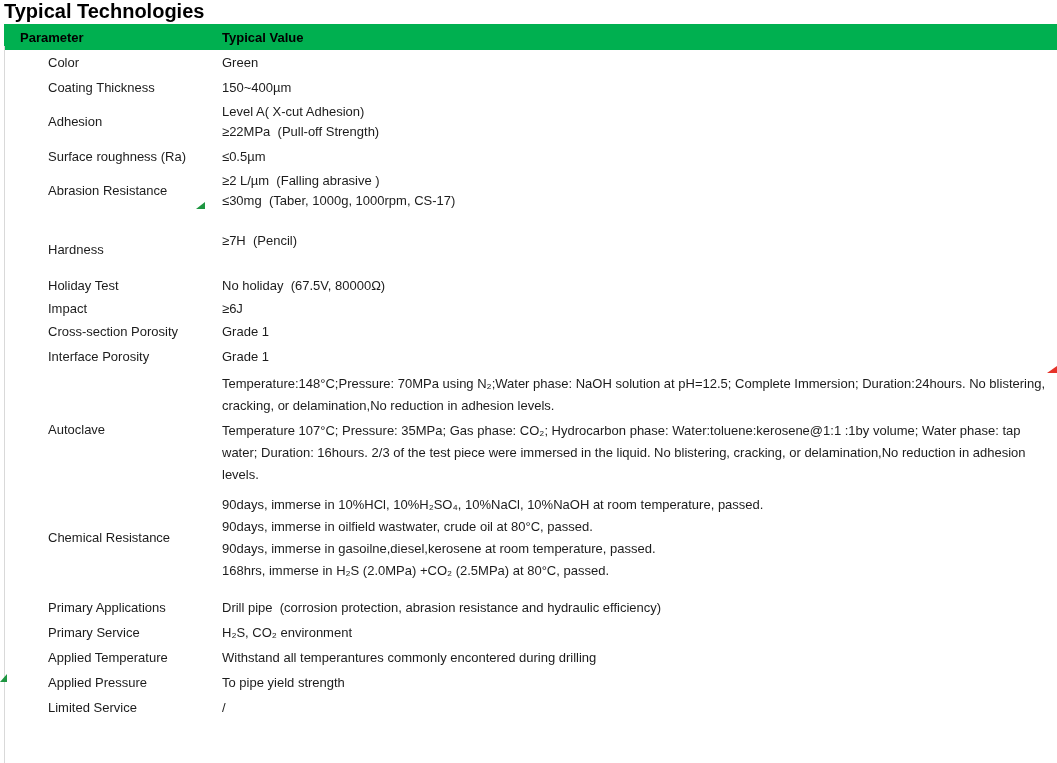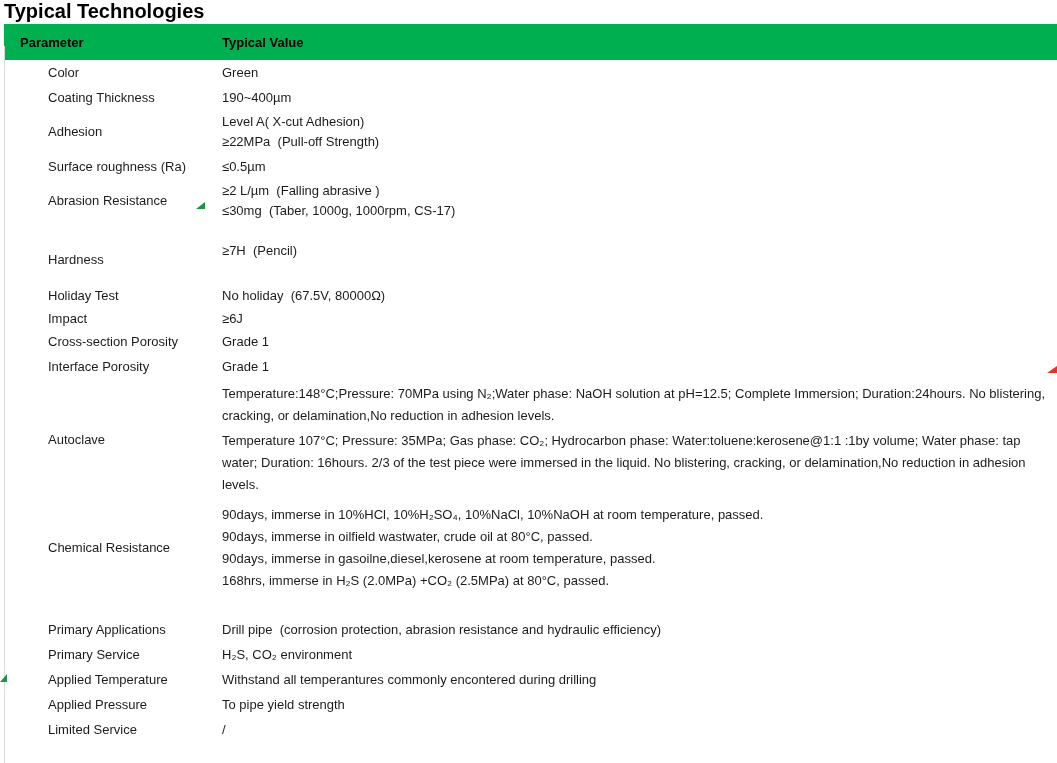--- a/index.html
+++ b/index.html
@@ -1,36 +1,36 @@
 <!DOCTYPE html>
 <html><head>
 <meta charset="utf-8">
 <style>
   html,body { margin:0; padding:0; background:#ffffff; }
   body { font-family:"Liberation Sans","DejaVu Sans",sans-serif; }
   .page { position:relative; width:1057px; height:763px; background:#ffffff; overflow:hidden; color:#1c1c1c; }
   .title { position:absolute; left:4px; top:1px; font-size:20px; font-weight:bold; color:#000000; line-height:20px; }
   .table { position:absolute; left:4px; top:24px; width:1053px; }
-  .thead { height:36px; display:flex; align-items:center; font-weight:bold; font-size:13px; color:#000000;justify-content:flex-end; }
+  .thead { height:26px; display:flex; align-items:center; font-weight:bold; font-size:13px; color:#000000;justify-content:flex-end; }
   .thead .param, .row .param { flex:0 0 218px; padding-left:16px; box-sizing:border-box; }
   .thead .value, .row .value { flex:1; padding-right:10px; box-sizing:border-box; }
   .row { display:flex; align-items:center; font-size:13px; padding:2px 0; min-height:25px; box-sizing:border-box; }
   .row .param { line-height:16px;padding-left:44px; }
   .row .value { white-space:pre-wrap; }
   .line { line-height:20px; min-height:20px; }
   .v-tight { min-height:21px; padding:0; }
   .v-tall { min-height:60px; align-items:flex-start; }
   .v-tall .param { padding-top:27px; }
   .v-tall .value { padding-top:16px; }
   .v-para { padding:4px 0; }
   .v-para .line { line-height:22px; min-height:0; margin-bottom:3px; }
   .v-para .line:last-child { margin-bottom:0; }
   .v-multi { padding:4px 0; }
   .v-multi .line { line-height:22px; min-height:22px; }
-  .v-gap { margin-top:22px; min-height:24px; padding:1px 0; }
+  .v-gap { margin-top:10px; min-height:24px; padding:1px 0; }
   .left-border { position:absolute; left:4px; top:46px; bottom:0; width:1px; background:#d9d9d9; }
   .marker { position:absolute; clip-path:polygon(0 100%, 100% 0, 100% 100%); }
 </style>
 </head>
 <body>
 
 <div class="page">
   <div class="title">Typical Technologies</div>
   <div class="table">
     <div class="thead" style="background: rgb(0, 176, 80);">
@@ -38,21 +38,21 @@
       <div class="value">Typical Value</div>
     </div>
     <div>
   <div class="row">
     <div class="param">Color</div>
     <div class="value"><div class="line">Green</div></div>
   </div>
 
   <div class="row">
     <div class="param">Coating Thickness</div>
-    <div class="value"><div class="line">190~400µm</div></div>
+    <div class="value"><div class="line">150~400µm</div></div>
   </div>
 
   <div class="row">
     <div class="param">Adhesion</div>
     <div class="value"><div class="line">Level A( X-cut Adhesion)</div><div class="line">≥22MPa  (Pull-off Strength)</div></div>
   </div>
 
   <div class="row">
     <div class="param">Surface roughness (Ra)</div>
     <div class="value"><div class="line">≤0.5µm</div></div>

